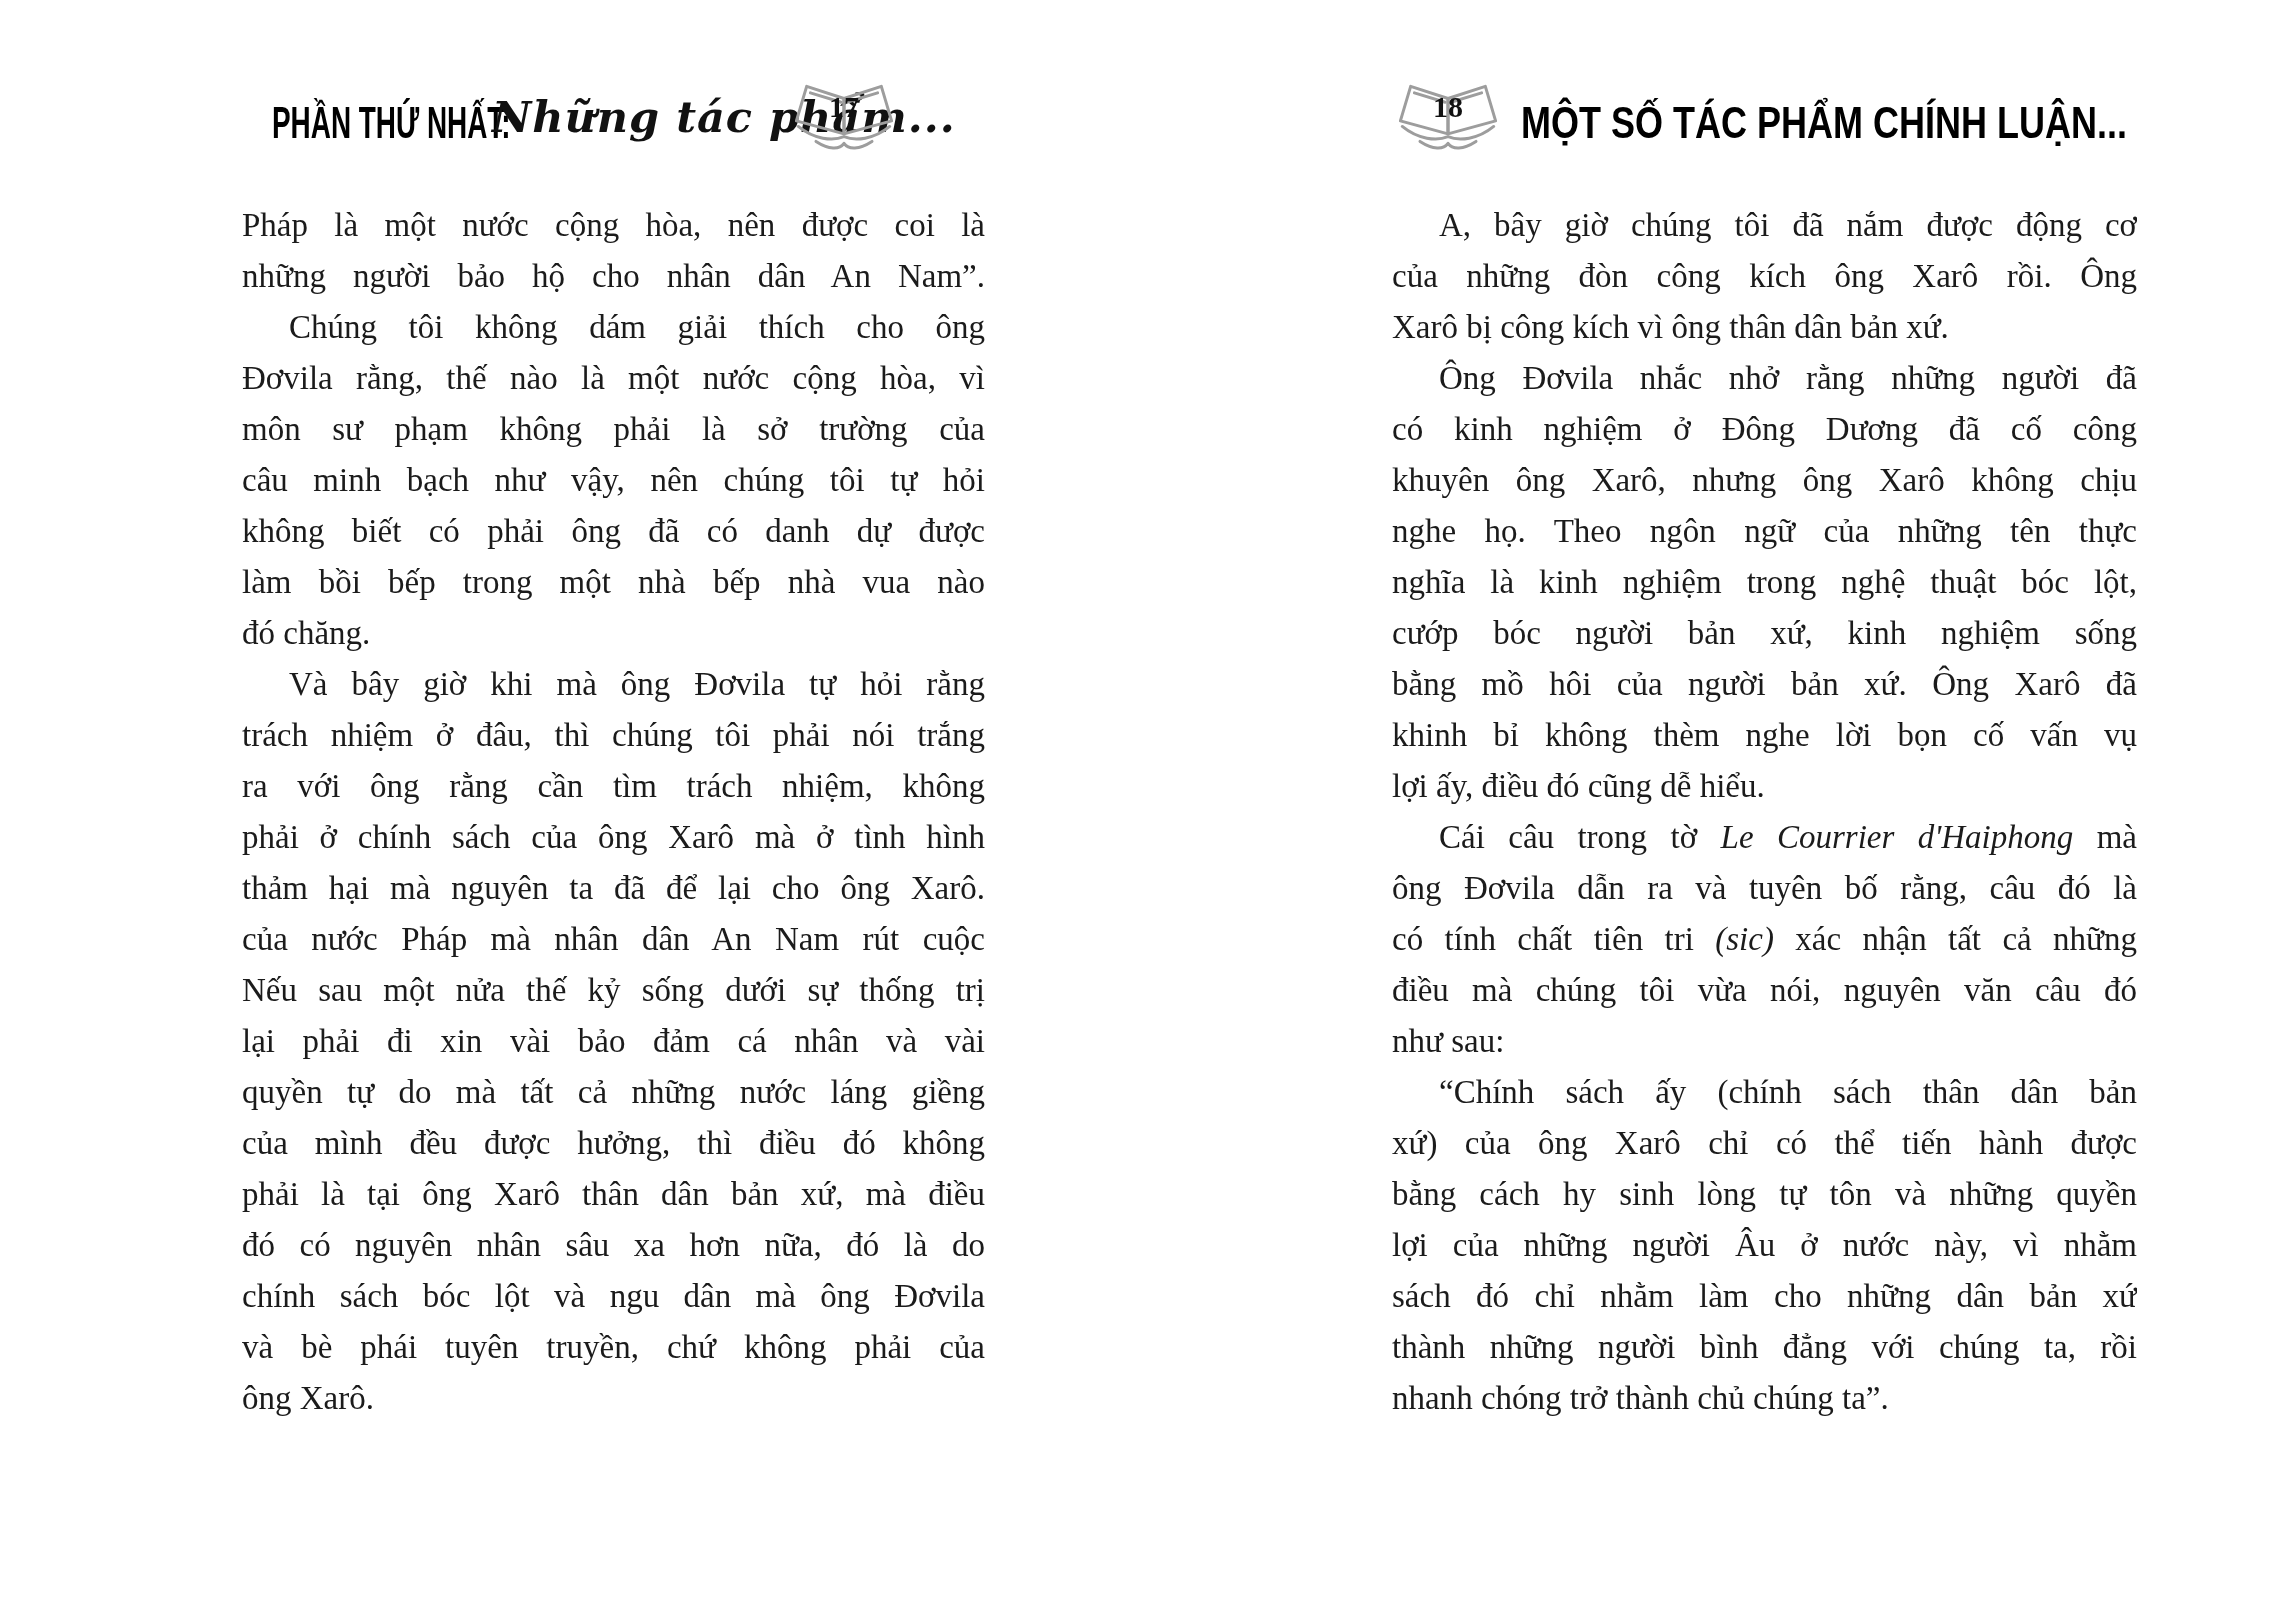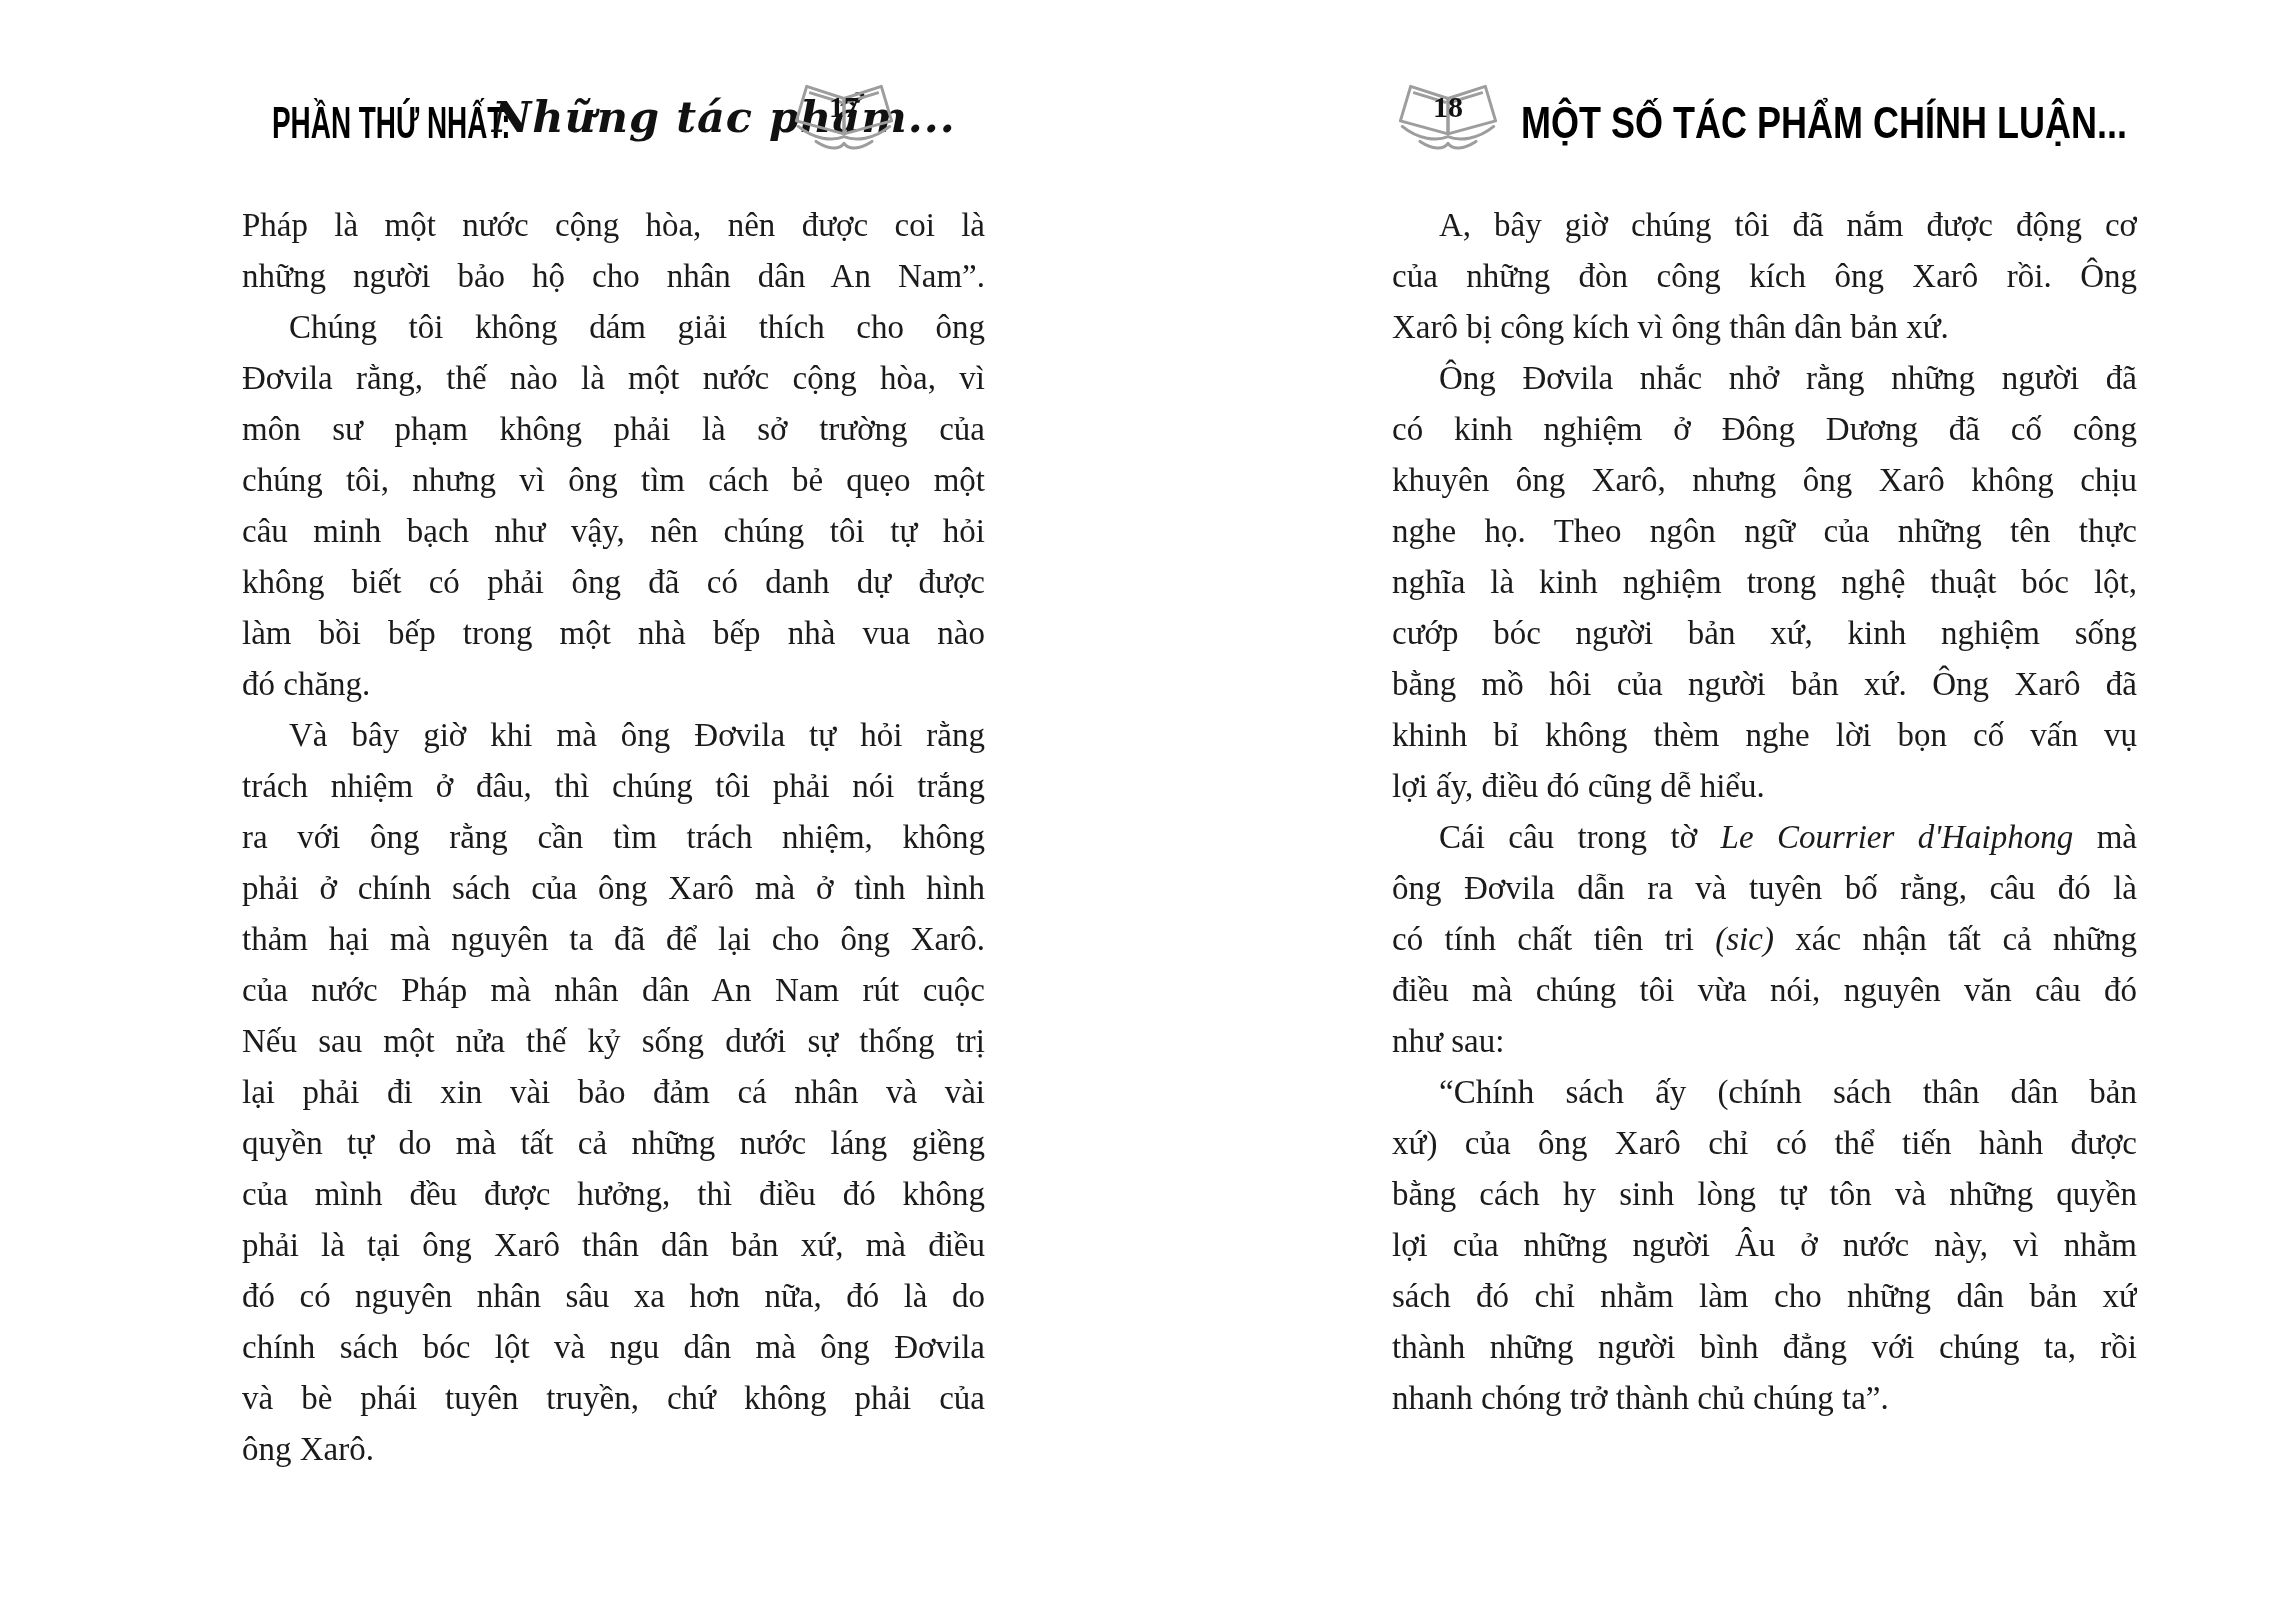--- a/index.html
+++ b/index.html
@@ -88,21 +88,20 @@
     </span>
     <span class="h-title">MỘT SỐ TÁC PHẨM CHÍNH LUẬN...</span>
   </header>
 
   <main class="col col-left" id="col-left">
       <div class="line just"><span>Pháp là một nước cộng hòa, nên được coi là</span></div>
       <div class="line just"><span>những người bảo hộ cho nhân dân An Nam”.</span></div>
       <div class="line just ind"><span>Chúng tôi không dám giải thích cho ông</span></div>
       <div class="line just"><span>Đơvila rằng, thế nào là một nước cộng hòa, vì</span></div>
       <div class="line just"><span>môn sư phạm không phải là sở trường của</span></div>
-      <div class="line just"><span>chúng tôi, nhưng vì ông tìm cách bẻ quẹo một</span></div>
       <div class="line just"><span>câu minh bạch như vậy, nên chúng tôi tự hỏi</span></div>
       <div class="line just"><span>không biết có phải ông đã có danh dự được</span></div>
       <div class="line just"><span>làm bồi bếp trong một nhà bếp nhà vua nào</span></div>
       <div class="line"><span>đó chăng.</span></div>
       <div class="line just ind"><span>Và bây giờ khi mà ông Đơvila tự hỏi rằng</span></div>
       <div class="line just"><span>trách nhiệm ở đâu, thì chúng tôi phải nói trắng</span></div>
       <div class="line just"><span>ra với ông rằng cần tìm trách nhiệm, không</span></div>
       <div class="line just"><span>phải ở chính sách của ông Xarô mà ở tình hình</span></div>
       <div class="line just"><span>thảm hại mà nguyên ta đã để lại cho ông Xarô.</span></div>
       <div class="line just"><span>của nước Pháp mà nhân dân An Nam rút cuộc</span></div>

